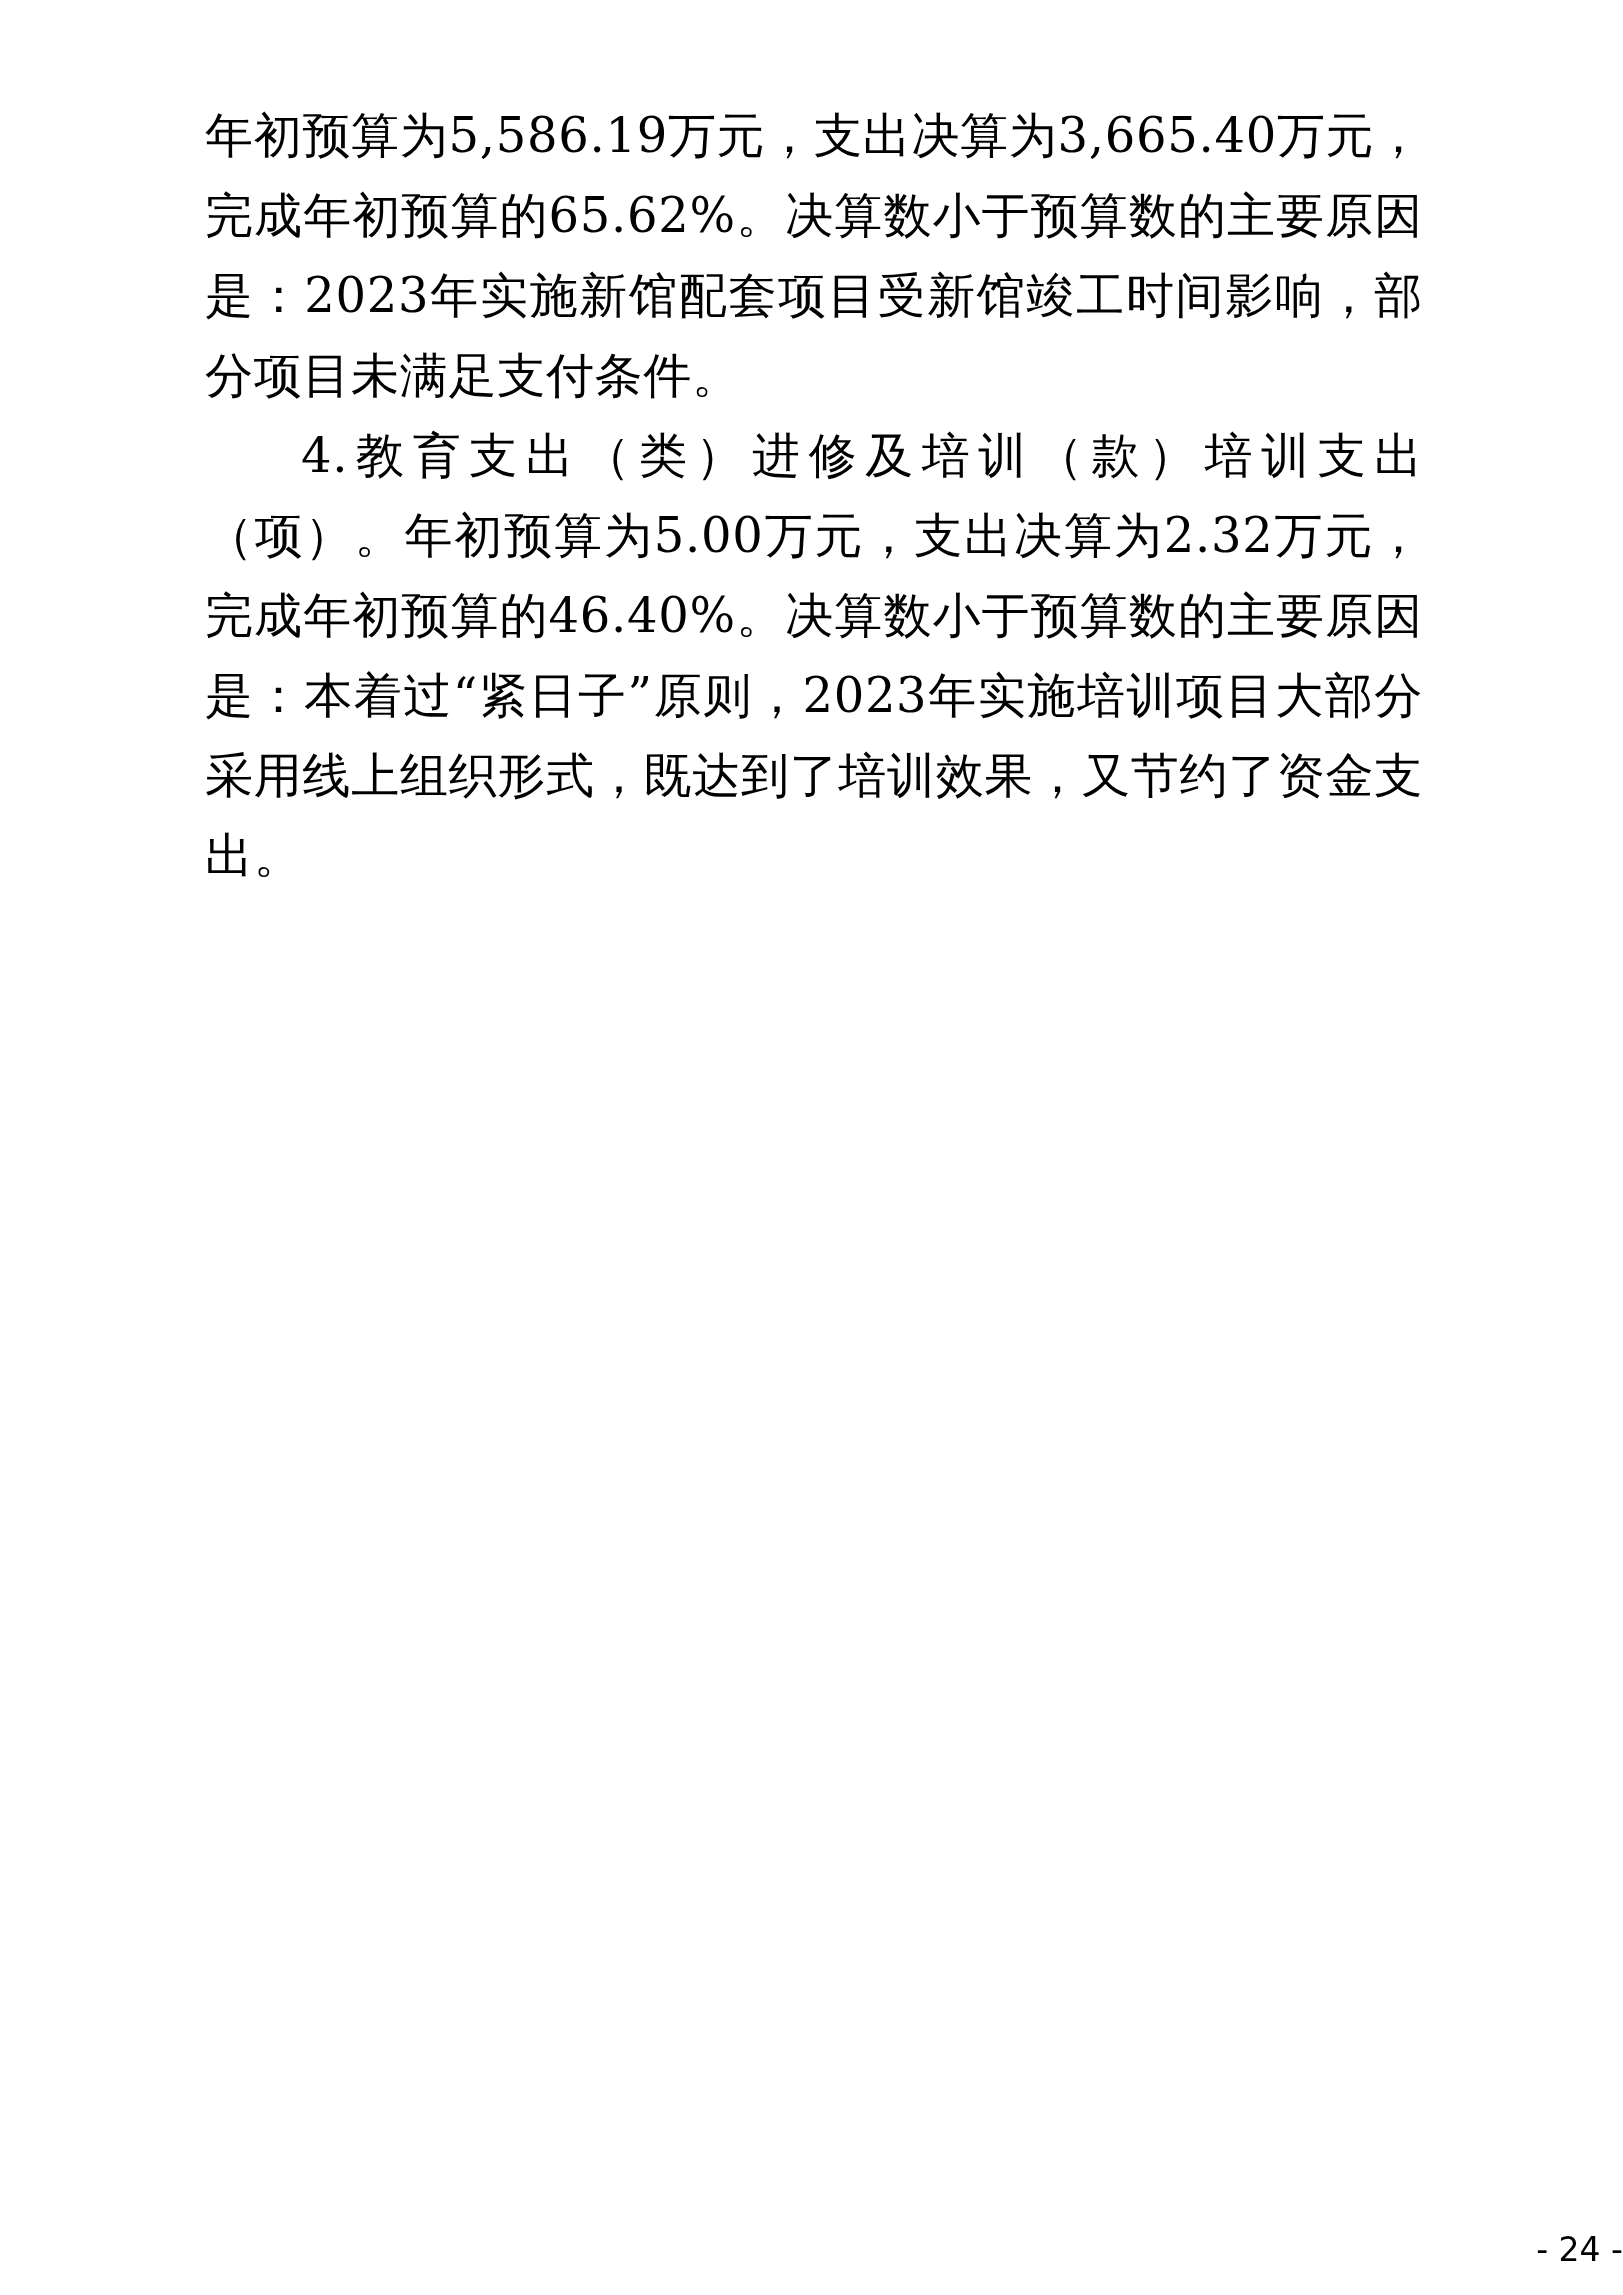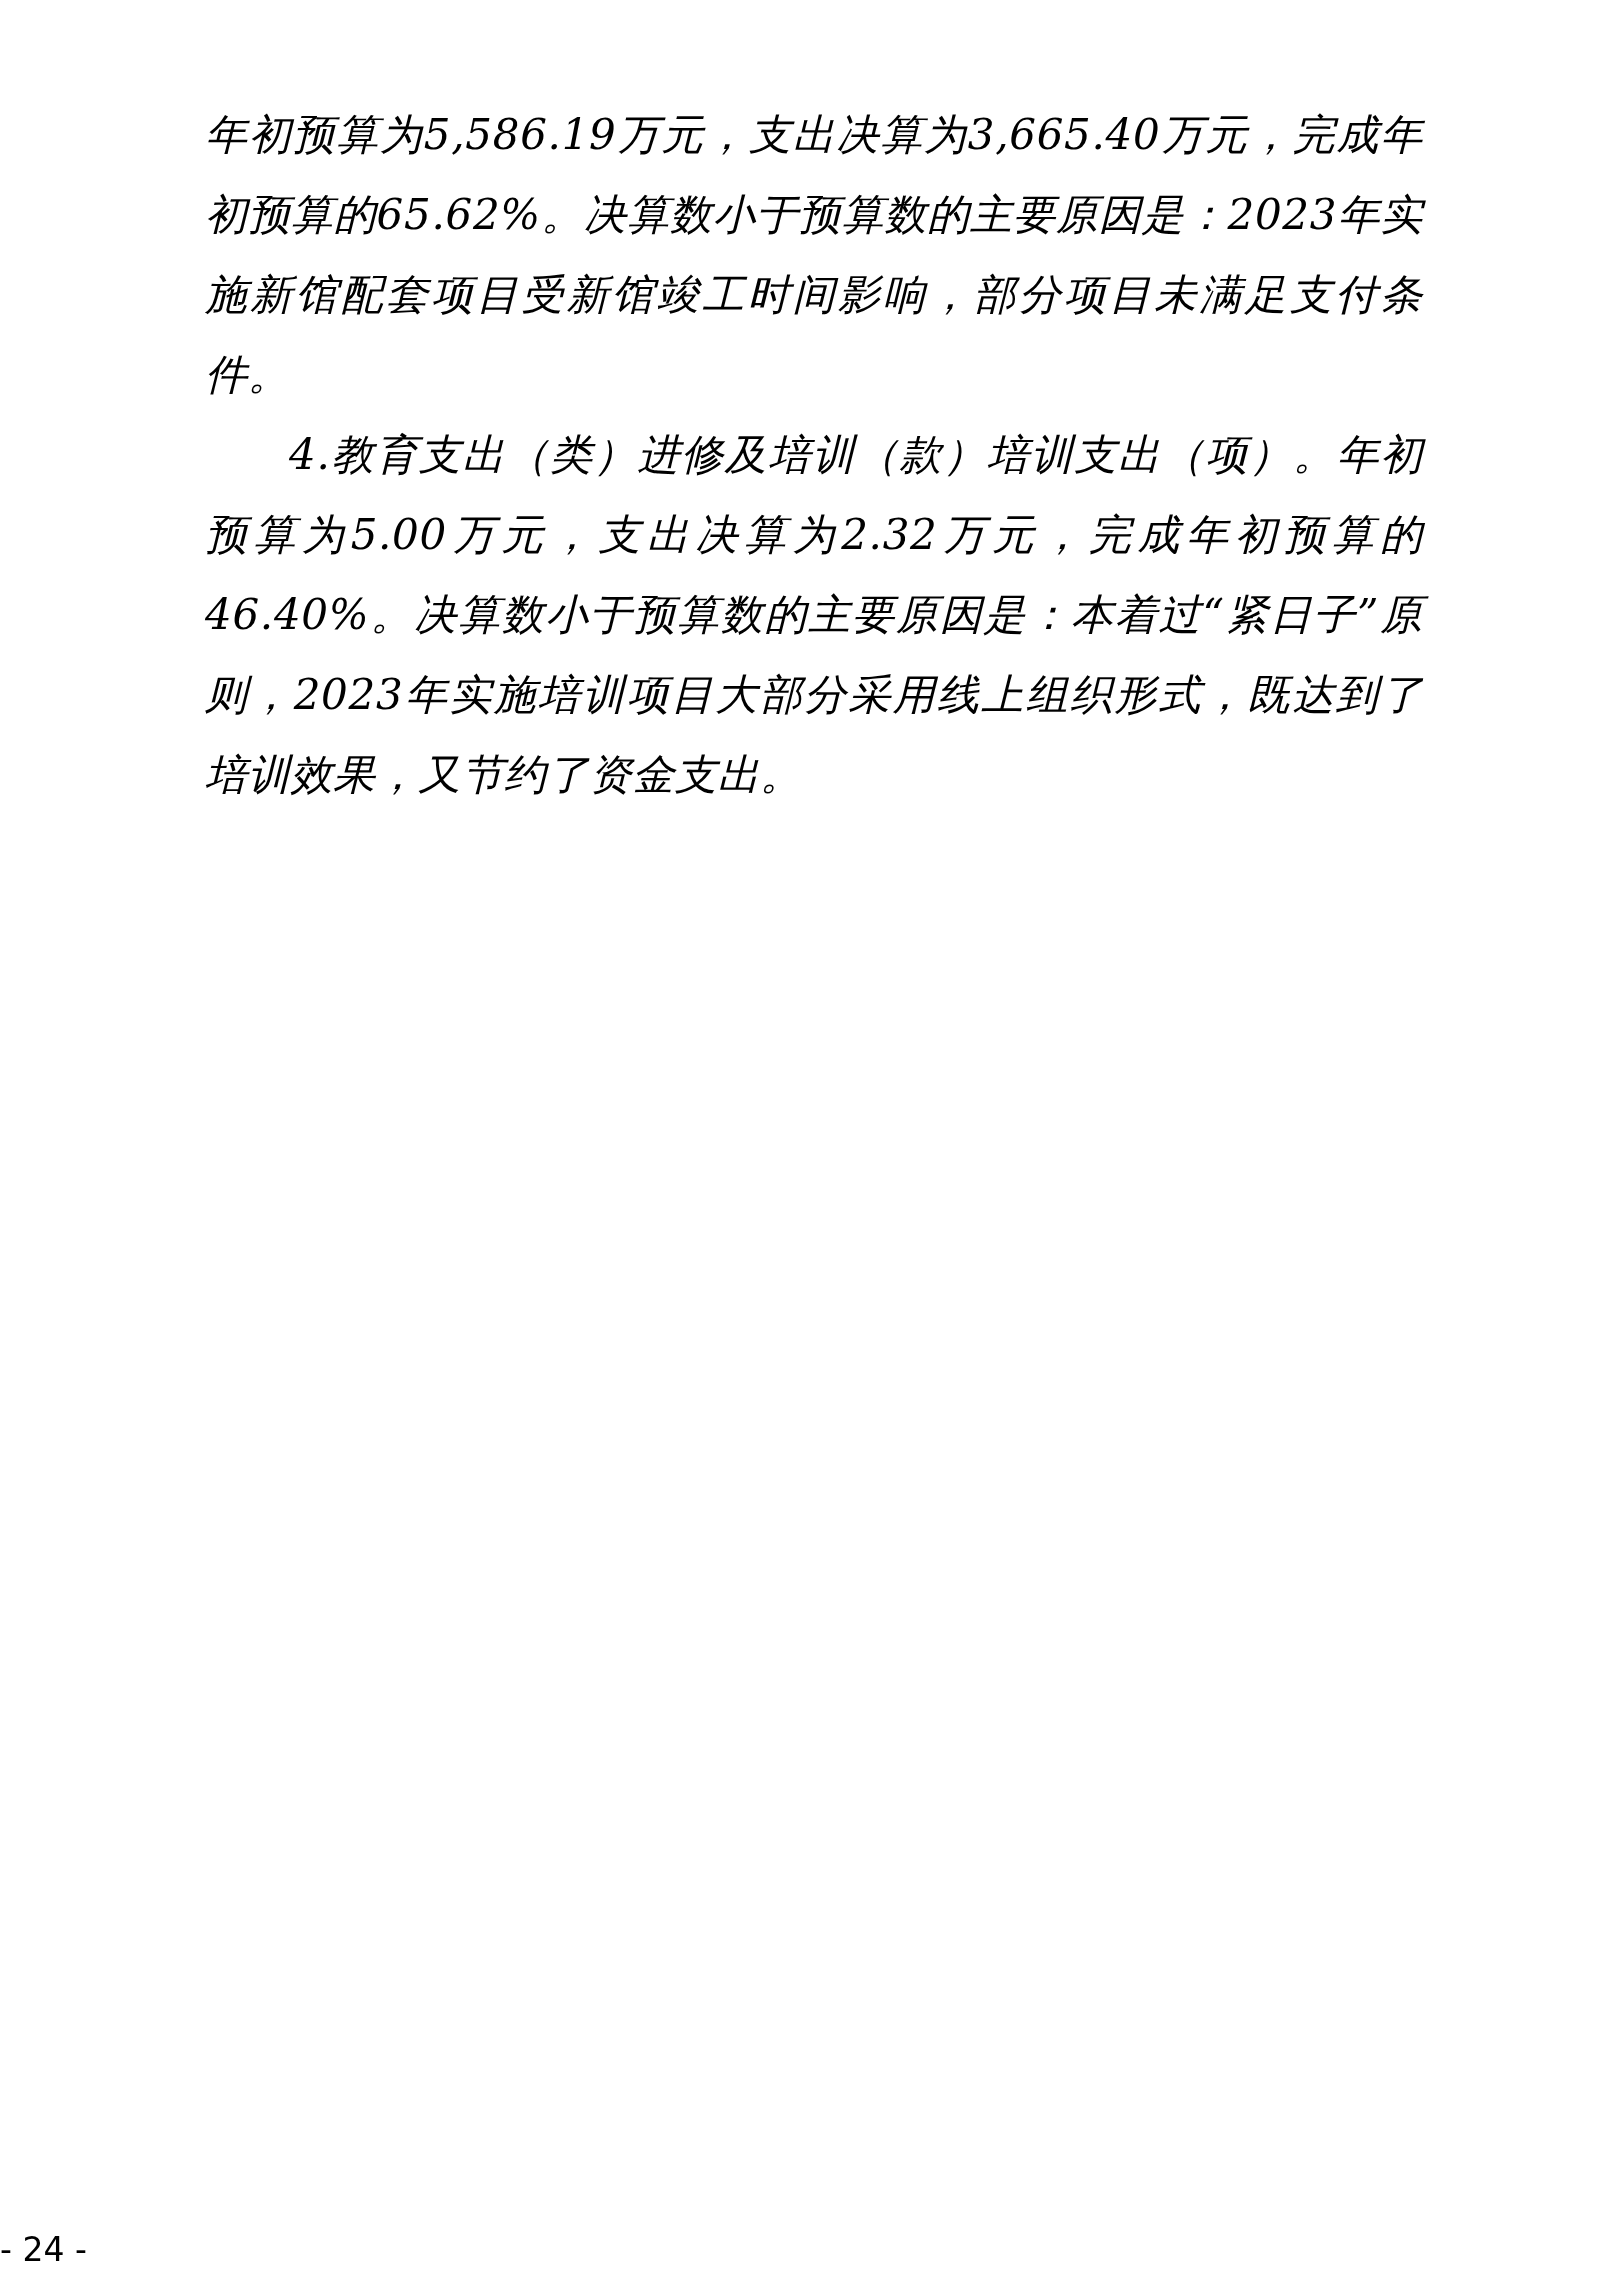--- a/index.html
+++ b/index.html
@@ -17,37 +17,36 @@
     color: #000000;
   }
   .content {
     position: absolute;
     top: 95px;
     left: 205px;
     width: 1218px;
   }
   .para {
     margin: 0;
-    font-size: 42px;
+    font-size: 48px;
     line-height: 80px;
     text-align: justify;
     text-justify: inter-ideograph;
     letter-spacing: 0.7px;
     word-break: normal;
-    font-style: italic;
   }
   .para.indent {
     text-indent: 2em;
   }
   .footer {
     position: absolute;
     left: 0;
     right: 0;
     bottom: 26px;
-    text-align: left;
+    text-align: right;
     font-size: 33px;
     font-family: "DejaVu Sans", "Liberation Sans", sans-serif;
     color: #000000;
   }
 </style>
 </head>
 <body>
 
 <div class="page">
   <div class="content">

